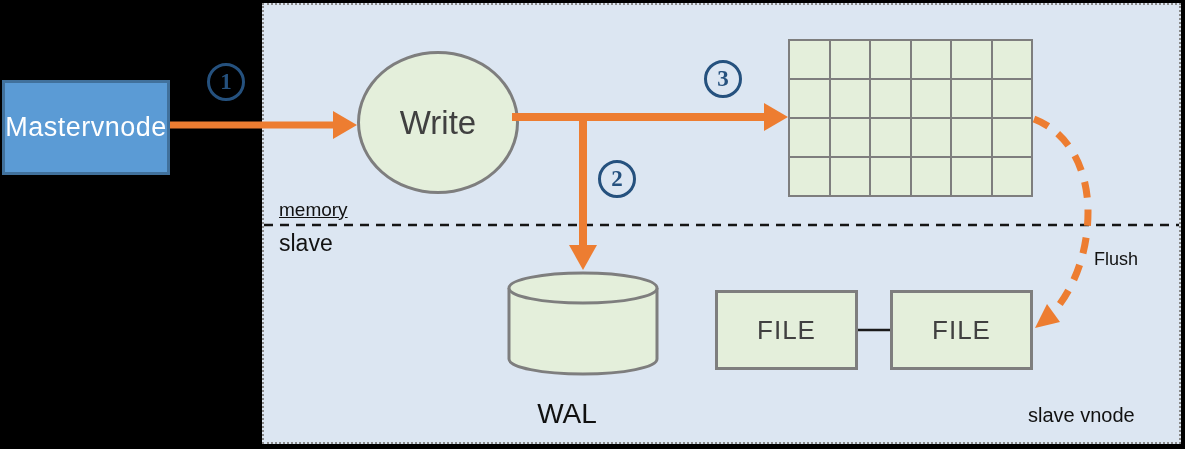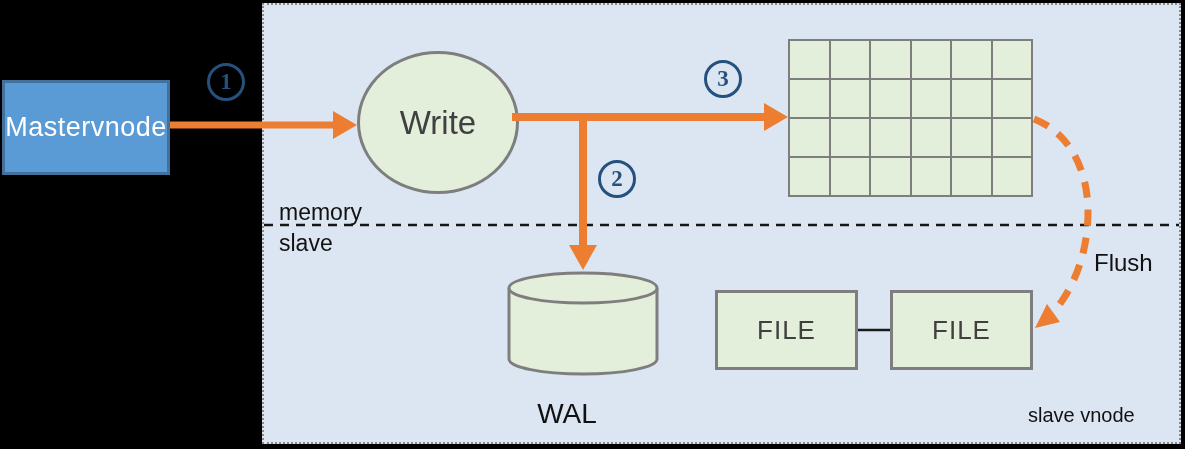--- a/index.html
+++ b/index.html
@@ -47,38 +47,38 @@
   .memtable{
     left:788px;top:39px;width:241px;height:154px;
     background:var(--gray-border);border:2px solid var(--gray-border);
     display:grid;grid-template-columns:repeat(6,1fr);grid-template-rows:repeat(4,1fr);
     gap:2px;
   }
   .memtable .cell{background:var(--node-green);}
 
   
   .lbl{color:var(--ink);}
-  .memory{left:279px;top:199px;font-size:23px;}
+  .memory{left:279px;top:199px;font-size:19px;text-decoration:underline;}
   .disk{left:279px;top:230px;font-size:23px;}
 
   
   .wal-svg{left:506px;top:271px;}
   .wal-label{left:492px;top:398px;width:150px;text-align:center;font-size:28px;}
 
   
   .file{
     width:137px;height:74px;background:var(--node-green);
     border:3px solid var(--gray-border);
     display:flex;align-items:center;justify-content:center;
     color:var(--label-gray);font-size:26px;letter-spacing:1px;
   }
   .file1{left:715px;top:290px;}
   .file2{left:890px;top:290px;}
 
-  .flush{left:1094px;top:249px;font-size:24px;}
+  .flush{left:1094px;top:249px;font-size:18px;}
   .slave{left:1028px;top:404px;font-size:20px;}
 
   
   .overlay{left:0;top:0;pointer-events:none;}
   .orange-line{stroke:var(--orange);fill:none;}
   .orange-fill{fill:var(--orange);stroke:none;}
   .boundary-line{stroke:#151515;stroke-width:2.4;fill:none;stroke-dasharray:9 7;}
   .connector{stroke:#1a1a1a;stroke-width:2.5;fill:none;}
   .cyl-shape{fill:var(--node-green);stroke:var(--gray-border);stroke-width:3;}
 </style>

